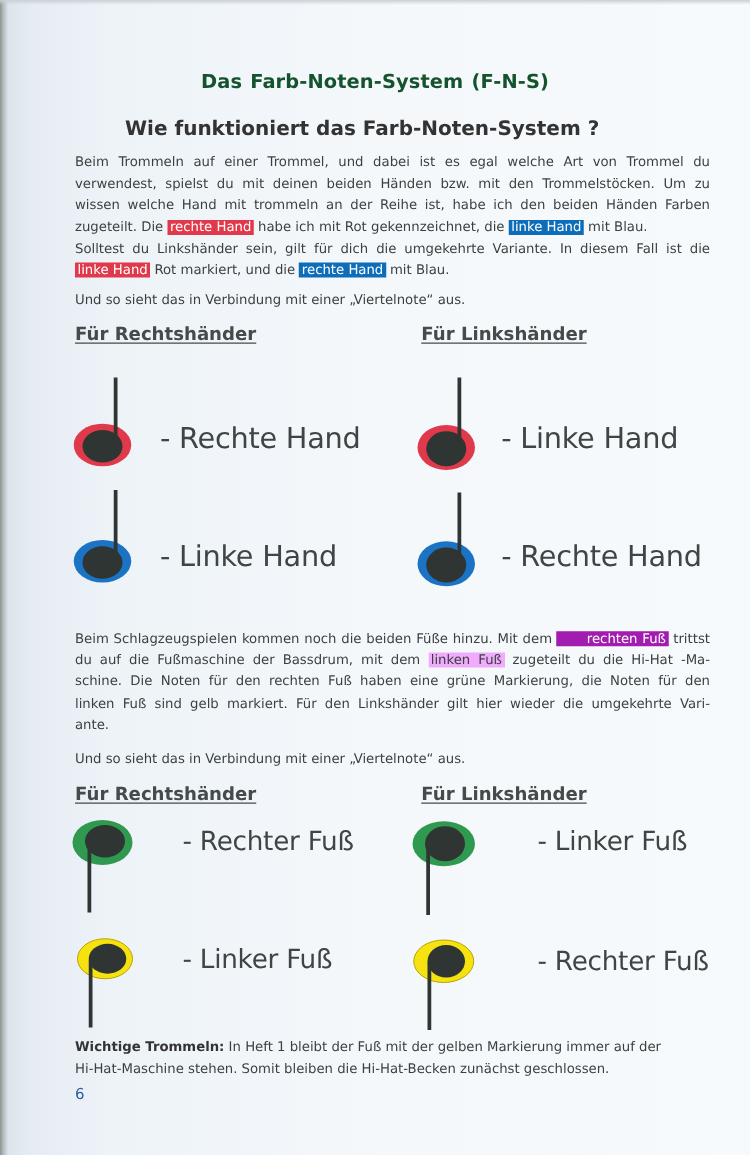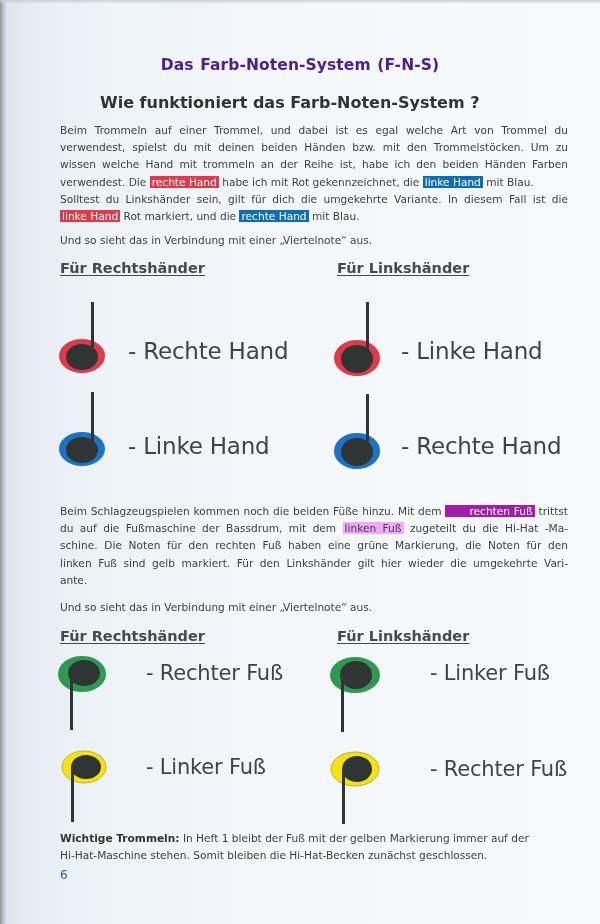--- a/index.html
+++ b/index.html
@@ -12,21 +12,21 @@
     .spine {
       position:absolute; left:0; top:0; width:6px; height:924px;
       background: linear-gradient(90deg, #8c9590 0px, #b9c1c2 3px, #d5dce4 6px);
     }
     .topshade {
       position:absolute; left:0; top:0; width:600px; height:4px;
       background: linear-gradient(180deg, #c9d0d6, rgba(255,255,255,0));
     }
     .title {
       position:absolute; left:0; top:56px; width:600px; text-align:center;
-      font-weight:bold; font-size:15.5px; color:#4c1d95; letter-spacing:0.1px;
+      font-weight:bold; font-size:15.5px; color:#14532d; letter-spacing:0.1px;
       word-spacing:1px;
     }
     .subtitle {
       position:absolute; left:60px; top:93px;
       font-weight:bold; font-size:16px; color:#333;margin-left:40px;
     }
     .para {
       position:absolute; left:60px; width:508px;
       font-size:10.6px; line-height:17.2px; color:#3b403f;
       text-align:justify;
@@ -66,21 +66,21 @@
 <div class="spine"></div>
 <div class="topshade"></div>
 
 <div class="title">Das Farb-Noten-System  (F-N-S)</div>
 <div class="subtitle">Wie funktioniert das Farb-Noten-System ?</div>
 
 <div class="para" style="top:122px;">
   <span class="line">Beim Trommeln auf einer Trommel, und dabei ist es egal welche Art von Trommel du</span>
   <span class="line">verwendest, spielst du mit deinen beiden Händen bzw. mit den Trommelstöcken. Um zu</span>
   <span class="line">wissen welche Hand mit trommeln an der Reihe ist, habe ich den beiden Händen Farben</span>
-  <span class="line last"><span>verwendest. Die </span><span class="hl hl-red">rechte Hand</span><span> habe ich mit Rot gekennzeichnet, die </span><span class="hl hl-blue">linke Hand</span><span> mit Blau.</span></span>
+  <span class="line last"><span>zugeteilt. Die </span><span class="hl hl-red">rechte Hand</span><span> habe ich mit Rot gekennzeichnet, die </span><span class="hl hl-blue">linke Hand</span><span> mit Blau.</span></span>
   <span class="line">Solltest du Linkshänder sein, gilt für dich die umgekehrte Variante. In diesem Fall ist die</span>
   <span class="line last"><span class="hl hl-red">linke Hand</span><span> Rot markiert, und die </span><span class="hl hl-blue">rechte Hand</span><span> mit Blau.</span></span>
 </div>
 
 <div class="intro" style="top:234px;">Und so sieht das in Verbindung mit einer „Viertelnote“ aus.</div>
 
 <div class="heading" style="left:60px; top:260px;">Für Rechtshänder</div>
 <div class="heading" style="left:337px; top:260px;">Für Linkshänder</div>
 
 <svg style="left:58px; top:302px;" width="50" height="80">

